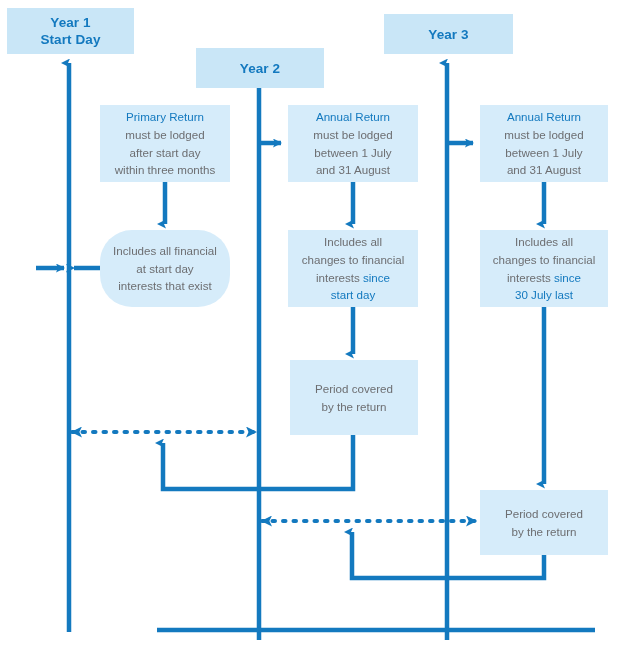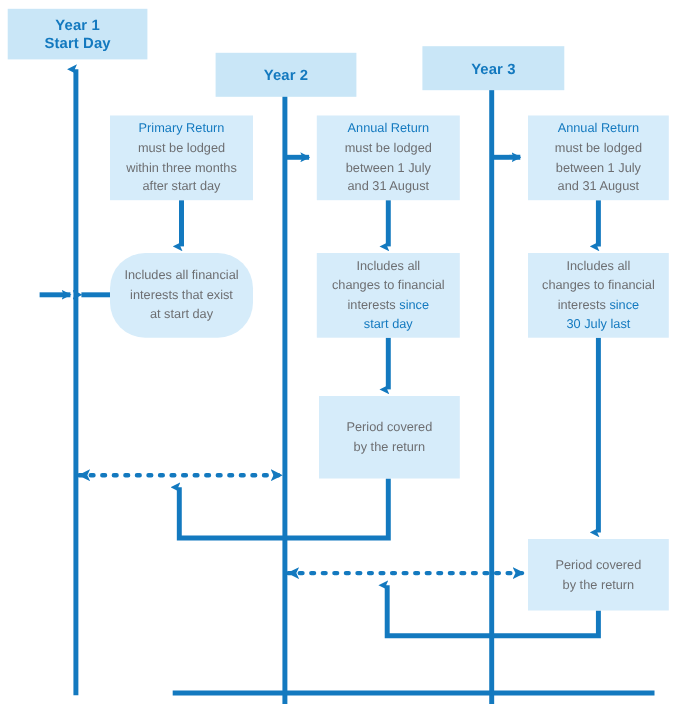--- a/index.html
+++ b/index.html
@@ -74,30 +74,30 @@
 
   <div class="hdr" style="left:7px;top:8px;width:127px;height:46px;">
     <div>
       <div>Year 1</div>
       <div>Start Day</div>
     </div>
   </div>
   <div class="hdr" style="left:196px;top:14px;width:128px;height:40px;margin-top:34px;">
     <div>Year 2</div>
   </div>
-  <div class="hdr" style="left:384px;top:14px;width:129px;height:40px;margin-top:28px;">
+  <div class="hdr" style="left:384px;top:14px;width:129px;height:40px;">
     <div>Year 3</div>
   </div>
 
   <div class="nbox" style="left:100px;top:105px;width:130px;height:77px;">
       <div style="width: 100%;">
         <span class="tl"><span class="hl">Primary Return</span></span>
         <span class="tl"><span>must be lodged</span></span>
+        <span class="tl"><span>after start day</span></span>
         <span class="tl"><span>within three months</span></span>
-        <span class="tl"><span>after start day</span></span>
       </div>
     </div>
 
   <div class="nbox" style="left:288px;top:105px;width:130px;height:77px;">
       <div style="width: 100%;">
         <span class="tl"><span class="hl">Annual Return</span></span>
         <span class="tl"><span>must be lodged</span></span>
         <span class="tl"><span>between 1 July</span></span>
         <span class="tl"><span>and 31 August</span></span>
       </div>
@@ -108,22 +108,22 @@
         <span class="tl"><span class="hl">Annual Return</span></span>
         <span class="tl"><span>must be lodged</span></span>
         <span class="tl"><span>between 1 July</span></span>
         <span class="tl"><span>and 31 August</span></span>
       </div>
     </div>
 
   <div class="nbox" style="left:100px;top:230px;width:130px;height:77px;border-radius:32px;">
       <div style="width: 100%;">
         <span class="tl"><span>Includes all financial</span></span>
+        <span class="tl"><span>at start day</span></span>
         <span class="tl"><span>interests that exist</span></span>
-        <span class="tl"><span>at start day</span></span>
       </div>
     </div>
 
   <div class="nbox" style="left:288px;top:230px;width:130px;height:77px;">
       <div style="width: 100%;">
         <span class="tl"><span>Includes all</span></span>
         <span class="tl"><span>changes to financial</span></span>
         <span class="tl"><span>interests </span><span class="hl">since</span></span>
         <span class="tl"><span class="hl">start day</span></span>
       </div>

